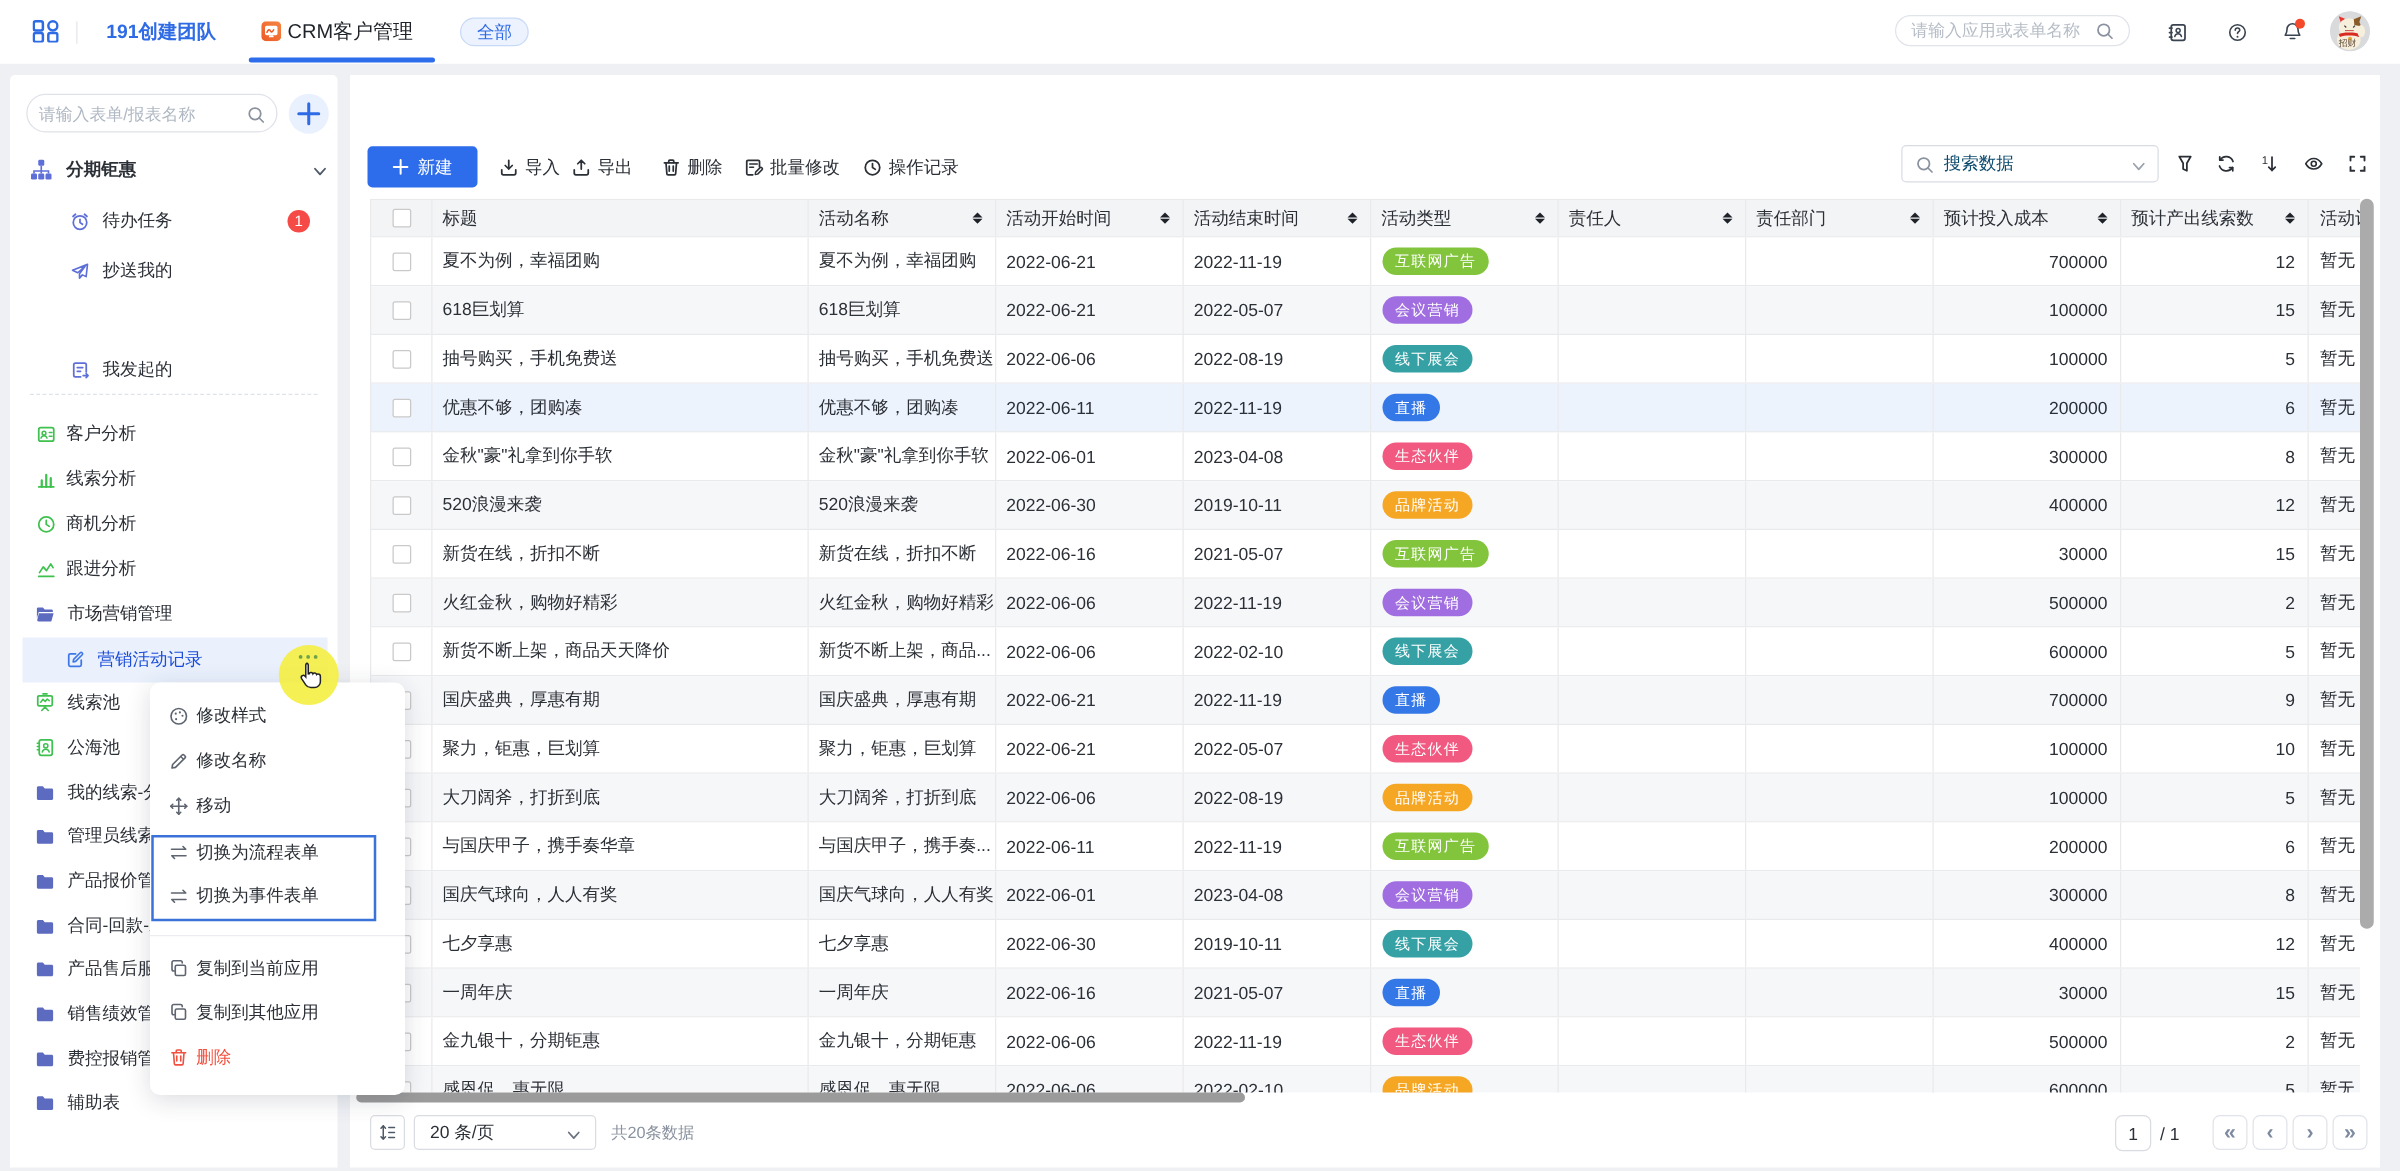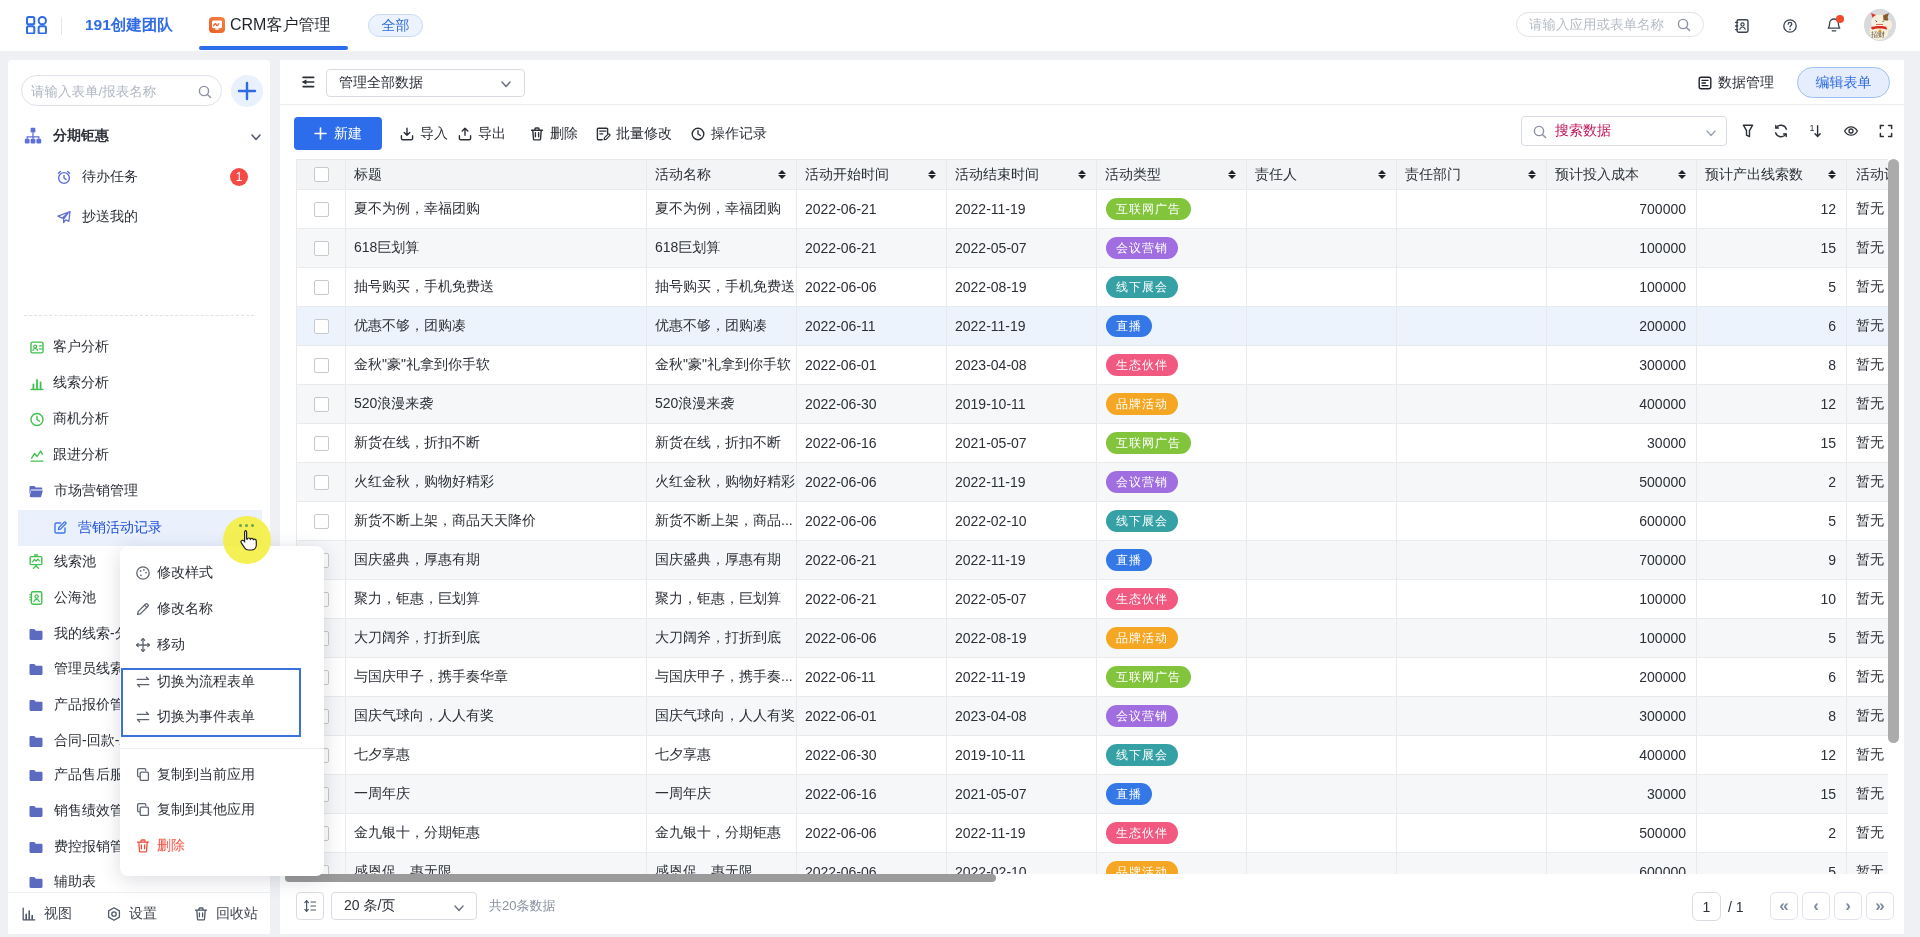--- a/index.html
+++ b/index.html
@@ -114,20 +114,30 @@
       <span class="abs flex" style="left:222px;top:50%;transform:translateY(-50%);width:18px;height:18px;border-radius:50%;background:#f54a45;color:#fff;font-size:12px;justify-content:center">1</span>
     </div>
 <div class="mitem" style="top:138.5px">
       <span class="abs" style="left:48px;top:50%;transform:translateY(-50%);display:flex">
         <svg width="16" height="16" viewBox="0 0 16 16" style="">
           <path d="M14 2.5 2 7.2l4.2 2 6-5.4-4.6 6.2v3.5l2.3-2.6 3 1.4Z" stroke="#5e6fd8" stroke-width="1.3" fill="none" stroke-linecap="round" stroke-linejoin="round"></path>
         </svg>
       </span>
       <span class="abs" style="left:74px">抄送我的</span>
     </div>
+<div class="mitem" style="top:218px">
+      <span class="abs" style="left:48px;top:50%;transform:translateY(-50%);display:flex">
+        <svg width="16" height="16" viewBox="0 0 16 16" style="">
+          <path d="M13 9.5V3.8c0-.7-.6-1.3-1.3-1.3H4.3C3.6 2.5 3 3.1 3 3.8v8.4c0 .7.6 1.3 1.3 1.3h4.2" stroke="#5e6fd8" stroke-width="1.4" fill="none" stroke-linecap="round" stroke-linejoin="round"></path>
+          <path d="M5.8 6h4.4M5.8 9h2.6" stroke="#5e6fd8" stroke-width="1.4" fill="none" stroke-linecap="round" stroke-linejoin="round"></path>
+          <path d="M10.5 12.5h4m0 0-1.6-1.6m1.6 1.6-1.6 1.6" stroke="#5e6fd8" stroke-width="1.3" fill="none" stroke-linecap="round" stroke-linejoin="round"></path>
+        </svg>
+      </span>
+      <span class="abs" style="left:74px">我发起的</span>
+    </div>
 <div class="abs" style="left:16px;top:255px;width:230px;border-top:1px dashed #dfe2e8"></div>
 <div class="mitem" style="top:269px">
       <span class="abs" style="left:21px;top:50%;transform:translateY(-50%);display:flex">
         <svg width="15" height="15" viewBox="0 0 15 15" style="">
           <rect x="2" y="2.6" width="12" height="10.8" rx="1.6" stroke="#3ec14e" stroke-width="1.4" fill="none"></rect>
           <circle cx="6.2" cy="7" r="1.5" stroke="#3ec14e" stroke-width="1.2" fill="none"></circle>
           <path d="M3.8 11c.4-1.4 1.3-2 2.4-2s2 .6 2.4 2" stroke="#3ec14e" stroke-width="1.2" fill="none" stroke-linecap="round" stroke-linejoin="round"></path>
           <path d="M10.4 6.4h2.2M10.4 9.4h2.2" stroke="#3ec14e" stroke-width="1.2" fill="none" stroke-linecap="round" stroke-linejoin="round"></path>
         </svg>
       </span>
@@ -257,57 +267,22 @@
       <span class="abs" style="left:46px">费控报销管理</span>
     </div>
 <div class="mitem" style="top:804px">
       <span class="abs" style="left:20px;top:50%;transform:translateY(-50%);display:flex">
         <svg width="16" height="16" viewBox="0 0 16 16" style="">
           <path d="M1.5 4.2c0-.7.6-1.2 1.2-1.2h3.6l1.5 1.7h5.5c.7 0 1.2.5 1.2 1.2v6.9c0 .7-.5 1.2-1.2 1.2H2.7c-.6 0-1.2-.5-1.2-1.2Z" fill="#5c6bc0"></path>
         </svg>
       </span>
       <span class="abs" style="left:46px">辅助表</span>
     </div>
-<div class="abs flex" style="left:0;top:832px;width:262px;height:42px;background:#fff;border-top:1px solid #eff0f2;z-index:5">
-      <span class="flex" style="margin-left:13px;gap:8px;color:#42464e"><svg width="15" height="15" viewBox="0 0 15 15" style="">
-          <path d="M2.2 2.2v11.6h11.6" stroke="#4e5969" stroke-width="1.3" fill="none" stroke-linecap="round" stroke-linejoin="round"></path>
-          <path d="M5.2 13.4V8.2M8.2 13.4V5M11.2 13.4V9.6" stroke="#4e5969" stroke-width="1.6" fill="none" stroke-linecap="round" stroke-linejoin="round"></path>
-        </svg>视图</span>
-      <span class="flex" style="margin-left:34px;gap:8px;color:#42464e"><svg width="15" height="15" viewBox="0 0 15 15" style="">
-          <path d="M8 1.8 13.4 4.9v6.2L8 14.2 2.6 11.1V4.9Z" stroke="#4e5969" stroke-width="1.3" fill="none" stroke-linecap="round" stroke-linejoin="round"></path>
-          <circle cx="8" cy="8" r="2.2" stroke="#4e5969" stroke-width="1.3" fill="none"></circle>
-        </svg>设置</span>
-      <span class="flex" style="margin-left:36px;gap:8px;color:#42464e"><svg width="15" height="15" viewBox="0 0 15 15" style="">
-          <path d="M2.5 4.2h11" stroke="#4e5969" stroke-width="1.3" fill="none" stroke-linecap="round" stroke-linejoin="round"></path>
-          <path d="M6 4V2.8c0-.4.3-.8.8-.8h2.4c.5 0 .8.4.8.8V4" stroke="#4e5969" stroke-width="1.3" fill="none" stroke-linecap="round" stroke-linejoin="round"></path>
-          <path d="M3.8 4.4l.7 8.6c0 .5.5.9 1 .9h5c.5 0 1-.4 1-.9l.7-8.6" stroke="#4e5969" stroke-width="1.3" fill="none" stroke-linecap="round" stroke-linejoin="round"></path>
-          <path d="M6.4 6.8v4M9.6 6.8v4" stroke="#4e5969" stroke-width="1.3" fill="none" stroke-linecap="round" stroke-linejoin="round"></path>
-        </svg>回收站</span>
-    </div>
 </div>
 <div class="abs" style="left:280px;top:60px;width:1624px;height:874px;background:#fff;overflow:hidden">
-<div class="abs" style="left:0;top:0;width:1624px;height:45px;border-bottom:1px solid #ebedf0">
-<span class="abs" style="left:20px;top:14px;display:flex">
-        <svg width="17" height="17" viewBox="0 0 17 17" style="">
-          <path d="M3.2 3.4h10.4M3.2 12.6h10.4M6.2 8h7.4" stroke="#2b2f36" stroke-width="1.7" fill="none" stroke-linecap="round" stroke-linejoin="round"></path>
-          <polygon points="1.6,8 6.4,5.4 6.4,10.6" fill="#2b2f36"></polygon>
-        </svg>
-      </span>
-<div class="abs flex" style="left:46px;top:9px;width:199px;height:28px;border:1px solid #d8dce2;border-radius:4px;padding:0 12px;justify-content:space-between">
-        <span style="font-size:14px">管理全部数据</span>
-        <svg width="14" height="14" viewBox="0 0 14 14" style="">
-          <polyline points="4,6 8,10.5 12,6" stroke="#6b7280" stroke-width="1.5" fill="none" stroke-linecap="round" stroke-linejoin="round"></polyline>
-        </svg>
-      </div>
-<div class="abs tbtn" style="left:1417px;top:0;height:45px"><svg width="16" height="16" viewBox="0 0 16 16" style="">
-          <rect x="2.2" y="2.2" width="11.6" height="11.6" rx="2" stroke="#1f2329" stroke-width="1.4" fill="none"></rect>
-          <path d="M5 5.4h6M5 8h3.4M5 10.6h6" stroke="#1f2329" stroke-width="1.3" fill="none" stroke-linecap="round" stroke-linejoin="round"></path>
-        </svg>数据管理</div>
-<div class="abs flex" style="left:1517px;top:7px;width:93px;height:31px;background:#e6eefd;border:1px solid #9fc0f7;border-radius:16px;justify-content:center;color:#2e6be5;font-size:14px">编辑表单</div>
-</div>
 <div class="abs flex" style="left:14px;top:57px;width:88px;height:33px;background:#2d6cea;border-radius:4px;justify-content:center;gap:7px;color:#fff;font-size:14px"><svg width="13" height="13" viewBox="0 0 13 13" style="">
         <path d="M6.5 1v11M1 6.5h11" stroke="#fff" stroke-width="1.6" stroke-linecap="round"></path>
       </svg>新建</div>
 <div class="abs tbtn" style="left:119px;top:57px;height:33px"><svg width="16" height="16" viewBox="0 0 16 16" style="">
         <path d="M8 2.2v7M8 9.2 5.2 6.4M8 9.2l2.8-2.8" stroke="#2b2f36" stroke-width="1.4" fill="none" stroke-linecap="round" stroke-linejoin="round"></path>
         <path d="M2.4 9.8v2.6c0 .8.6 1.4 1.4 1.4h8.4c.8 0 1.4-.6 1.4-1.4V9.8" stroke="#2b2f36" stroke-width="1.4" fill="none" stroke-linecap="round" stroke-linejoin="round"></path>
       </svg>导入</div>
 <div class="abs tbtn" style="left:177px;top:57px;height:33px"><svg width="16" height="16" viewBox="0 0 16 16" style="">
         <path d="M8 9.2v-7M8 2.2 5.2 5M8 2.2 10.8 5" stroke="#2b2f36" stroke-width="1.4" fill="none" stroke-linecap="round" stroke-linejoin="round"></path>
         <path d="M2.4 9.8v2.6c0 .8.6 1.4 1.4 1.4h8.4c.8 0 1.4-.6 1.4-1.4V9.8" stroke="#2b2f36" stroke-width="1.4" fill="none" stroke-linecap="round" stroke-linejoin="round"></path>
@@ -325,21 +300,21 @@
       </svg>批量修改</div>
 <div class="abs tbtn" style="left:410px;top:57px;height:33px"><svg width="16" height="16" viewBox="0 0 16 16" style="">
         <circle cx="8" cy="8" r="5.8" stroke="#2b2f36" stroke-width="1.4" fill="none"></circle>
         <path d="M8 4.8V8l2.3 1.5" stroke="#2b2f36" stroke-width="1.4" fill="none" stroke-linecap="round" stroke-linejoin="round"></path>
       </svg>操作记录</div>
 <div class="abs flex" style="left:1241px;top:56px;width:206px;height:30px;border:1px solid #d8dce2;border-radius:4px;padding:0 10px;gap:8px">
       <svg width="15" height="15" viewBox="0 0 15 15" style="">
         <circle cx="7" cy="7" r="4.6" stroke="#8a919f" stroke-width="1.4" fill="none"></circle>
         <line x1="10.4" y1="10.4" x2="13.6" y2="13.6" stroke="#8a919f" stroke-width="1.4" stroke-linecap="round"></line>
       </svg>
-      <span style="font-size:14px;color:#be185d;flex:1">搜索数据</span>
+      <span style="font-size:14px;color:#0c4a6e;flex:1">搜索数据</span>
       <svg width="13" height="13" viewBox="0 0 13 13" style="">
         <polyline points="4,6 8,10.5 12,6" stroke="#9aa3af" stroke-width="1.4" fill="none" stroke-linecap="round" stroke-linejoin="round"></polyline>
       </svg>
     </div>
 <span class="abs" style="left:1460px;top:63px;display:flex">
       <svg width="17" height="17" viewBox="0 0 17 17" style="">
         <path d="M3.4 2.2h9.2L9.5 7.6v6l-3-1.4v-4.6Z" stroke="#2b2f36" stroke-width="1.4" fill="none" stroke-linecap="round" stroke-linejoin="round"></path>
       </svg>
     </span>
 <span class="abs" style="left:1493px;top:63px;display:flex">

